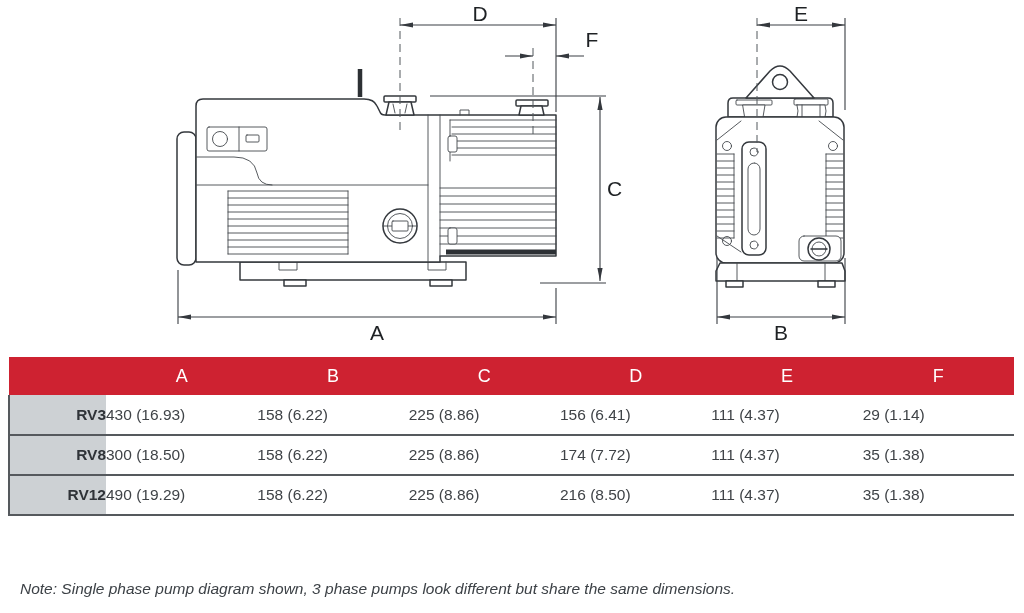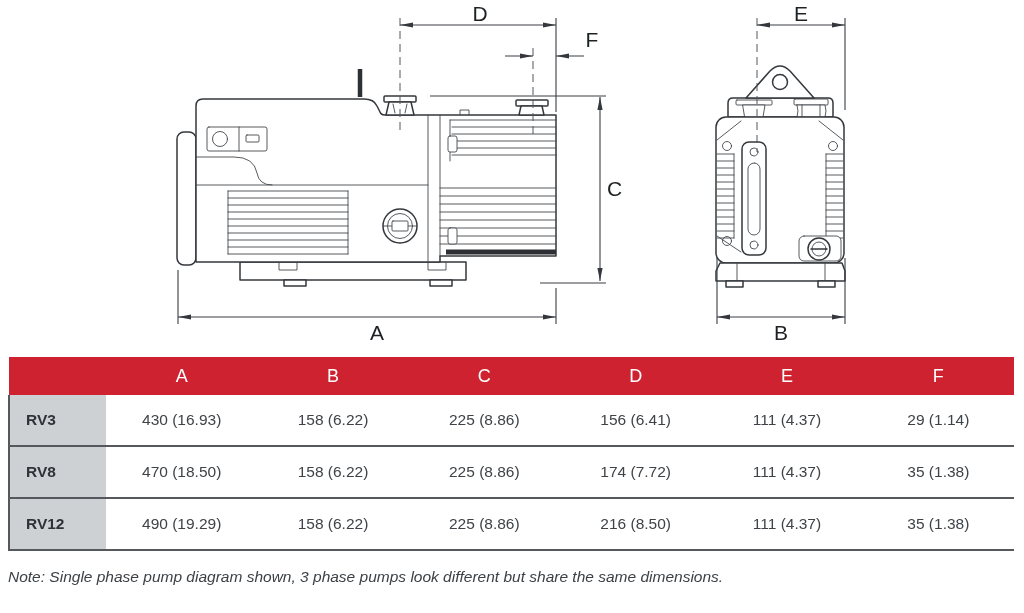--- a/index.html
+++ b/index.html
@@ -14,24 +14,24 @@
   .dsh{fill:none;stroke:#53585d;stroke-width:1;stroke-dasharray:8 5;}
   .ah{fill:#34383d;stroke:none;}
   .thick{fill:none;stroke:#2c3034;stroke-width:5;}
   .rod{fill:none;stroke:#2c3034;stroke-width:4.5;}
   .dimlbl{font-family:"Liberation Sans",sans-serif;font-size:21px;fill:#1e2124;}
   
   .table-wrap{position:absolute;left:8px;top:357px;width:1006px;}
   table.dims{border-collapse:collapse;table-layout:fixed;width:100%;}
   table.dims thead th{background:#ce2231;color:#ffffff;font-size:18px;font-weight:400;height:38px;text-align:center;padding:0;}
   table.dims tbody tr{height:40px;border-bottom:2px solid #55595d;}
-  table.dims tbody th.rowlbl{background:#cdd1d4;color:#2f3338;font-weight:700;font-size:15.5px;text-align:left;border-left:2px solid #55595d;padding:16px;}
-  table.dims tbody td{background:#fff;color:#3f4347;font-size:15.5px;text-align:center;padding:0;}
+  table.dims tbody th.rowlbl{background:#cdd1d4;color:#2f3338;font-weight:700;font-size:15.5px;text-align:right;border-left:2px solid #55595d;padding:0;}
+  table.dims tbody td{background:#fff;color:#3f4347;font-size:15.5px;text-align:left;padding:0;}
   .note{position:absolute;left:8px;top:566px;font-style:italic;font-size:15.5px;line-height:22px;color:#3c4146;}
-  .note p{margin:0;}
+  .note p{margin:12px;}
 </style>
 </head>
 <body>
 
 <div class="page">
 
   <svg class="diagram" width="1024" height="356" viewBox="0 0 1024 356">
 
     <g>
 
@@ -202,21 +202,21 @@
           <th class="rowlbl">RV3</th>
           <td>430 (16.93)</td>
           <td>158 (6.22)</td>
           <td>225 (8.86)</td>
           <td>156 (6.41)</td>
           <td>111 (4.37)</td>
           <td>29 (1.14)</td>
         </tr>
         <tr>
           <th class="rowlbl">RV8</th>
-          <td>470 (18.50)</td>
+          <td>300 (18.50)</td>
           <td>158 (6.22)</td>
           <td>225 (8.86)</td>
           <td>174 (7.72)</td>
           <td>111 (4.37)</td>
           <td>35 (1.38)</td>
         </tr>
         <tr>
           <th class="rowlbl">RV12</th>
           <td>490 (19.29)</td>
           <td>158 (6.22)</td>

